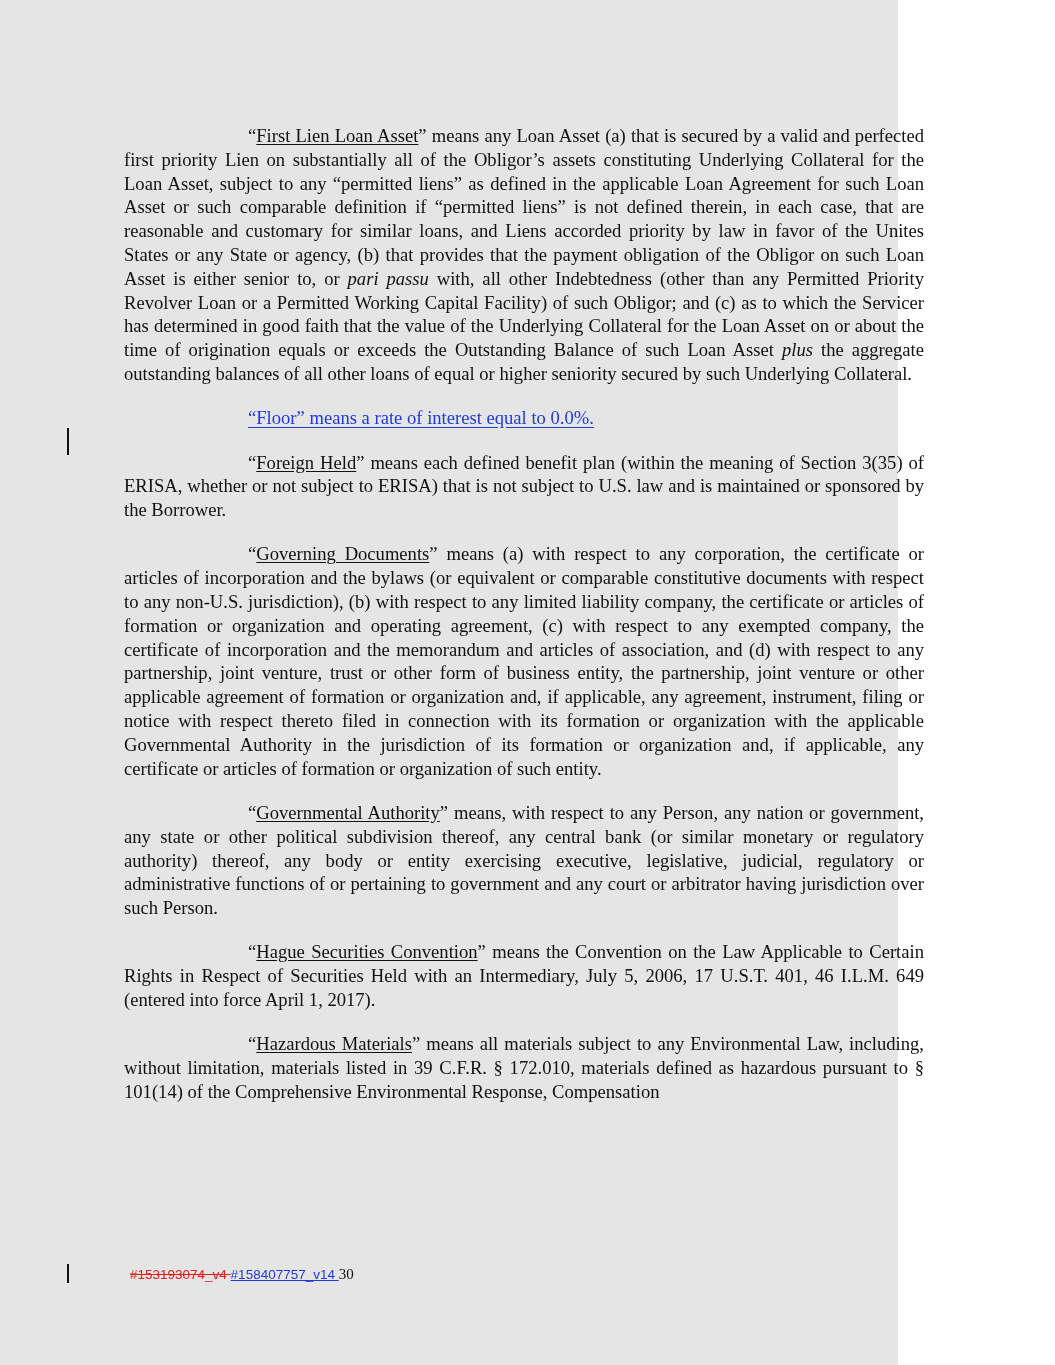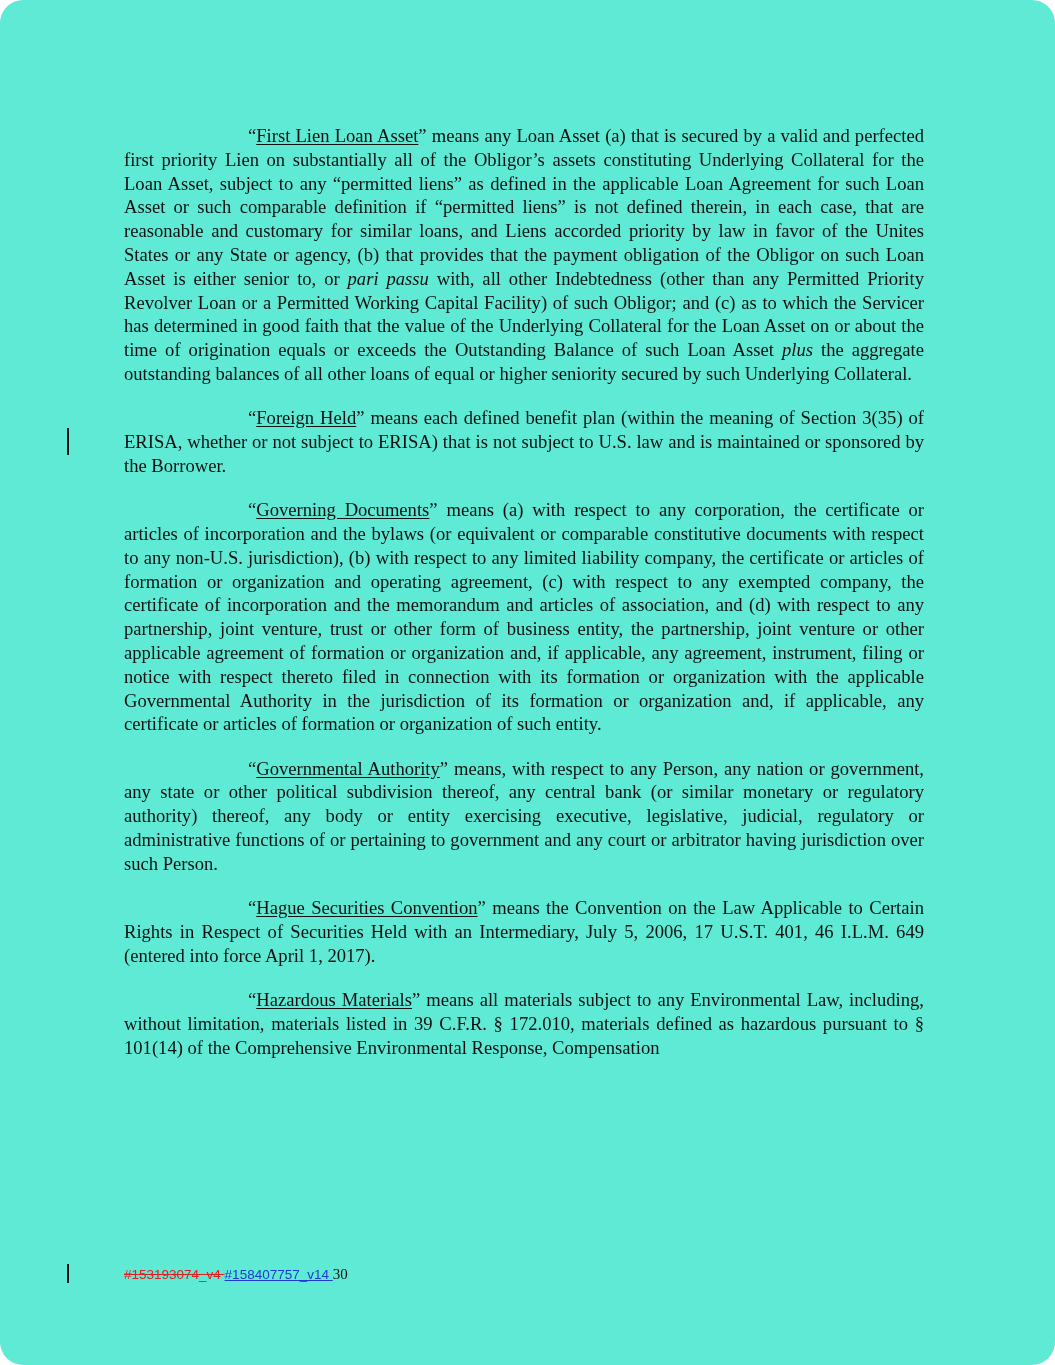--- a/index.html
+++ b/index.html
@@ -1,48 +1,49 @@
 <!DOCTYPE html>
 <html><head>
   <meta charset="utf-8">
   <style>
     html, body { margin: 0; padding: 0; background: #ffffff; }
     body { width: 1055px; height: 1365px; position: relative; overflow: hidden; }
     .page {
-      position: absolute; left: 0; top: 0; width: 1055px; height: 1365px; background: #5eead4;
-      font-family: "Liberation Serif", serif; color: #111; border-radius: 23px;
+      position: absolute; left: 0; top: 0; width: 898px; height: 1365px; background: #e5e5e5;
+      font-family: "Liberation Serif", serif; color: #111;
     }
     .body-text {
       position: absolute; left: 124px; width: 800px; top: 124px;
       font-size: 18.6px; line-height: 23.8px; text-align: justify;
     }
     .para { margin: 0 0 20.5px 0; text-indent: 124px; }
     .term { text-decoration: underline; text-underline-offset: 2px; }
     .ins { color: #1f3ad6; text-decoration: underline; text-underline-offset: 3px; }
     .change-bar { position: absolute; left: 67px; width: 2px; background: #111; }
     .footer {
       position: absolute; left: 124px; top: 1266px;
       font-family: "Liberation Sans", sans-serif; font-size: 13.5px; color: #111;
     }
-    .del { color: #e02020; text-decoration: line-through; }
+    .del { color: #e02020; text-decoration: line-through; margin-left: 6px; }
     .footer-ins { color: #1f3ad6; text-decoration: underline; }
     .pagenum { font-family: "Liberation Serif", serif; font-size: 15px; }
   </style>
 </head>
 <body>
 
 <div class="page">
 
   <div class="change-bar" style="top:428px;height:27px;"></div>
   <div class="change-bar" style="top:1264px;height:19px;"></div>
 
   <div class="body-text">
 
     <p class="para"><span>“</span><span class="term">First Lien Loan Asset</span><span>”</span><span> means any Loan Asset (a) that is secured by a valid and perfected first priority Lien on substantially all of the Obligor’s assets constituting Underlying Collateral for the Loan Asset, subject to any “permitted liens” as defined in the applicable Loan Agreement for such Loan Asset or such comparable definition if “permitted liens” is not defined therein, in each case, that are reasonable and customary for similar loans, and Liens accorded priority by law in favor of the Unites States or any State or agency, (b) that provides that the payment obligation of the Obligor on such Loan Asset is either senior to, or </span><em>pari passu</em><span> with, all other Indebtedness (other than any Permitted Priority Revolver Loan or a Permitted Working Capital Facility) of such Obligor; and (c) as to which the Servicer has determined in good faith that the value of the Underlying Collateral for the Loan Asset on or about the time of origination equals or exceeds the Outstanding Balance of such Loan Asset </span><em>plus</em><span> the aggregate outstanding balances of all other loans of equal or higher seniority secured by such Underlying Collateral.</span></p>
 
+    <p class="para"><span class="ins">“Floor” means a rate of interest equal to 0.0%.</span></p>
 
     <p class="para"><span>“</span><span class="term">Foreign Held</span><span>”</span><span> means each defined benefit plan (within the meaning of Section 3(35) of ERISA, whether or not subject to ERISA) that is not subject to U.S. law and is maintained or sponsored by the Borrower.</span></p>
 
 
     <p class="para"><span>“</span><span class="term">Governing Documents</span><span>”</span><span> means (a) with respect to any corporation, the certificate or articles of incorporation and the bylaws (or equivalent or comparable constitutive documents with respect to any non-U.S. jurisdiction), (b) with respect to any limited liability company, the certificate or articles of formation or organization and operating agreement, (c) with respect to any exempted company, the certificate of incorporation and the memorandum and articles of association, and (d) with respect to any partnership, joint venture, trust or other form of business entity, the partnership, joint venture or other applicable agreement of formation or organization and, if applicable, any agreement, instrument, filing or notice with respect thereto filed in connection with its formation or organization with the applicable Governmental Authority in the jurisdiction of its formation or organization and, if applicable, any certificate or articles of formation or organization of such entity.</span></p>
 
     <p class="para"><span>“</span><span class="term">Governmental Authority</span><span>”</span><span> means, with respect to any Person, any nation or government, any state or other political subdivision thereof, any central bank (or similar monetary or regulatory authority) thereof, any body or entity exercising executive, legislative, judicial, regulatory or administrative functions of or pertaining to government and any court or arbitrator having jurisdiction over such Person.</span></p>
 
     <p class="para"><span>“</span><span class="term">Hague Securities Convention</span><span>”</span><span> means the Convention on the Law Applicable to Certain Rights in Respect of Securities Held with an Intermediary, July 5, 2006, 17 U.S.T. 401, 46 I.L.M. 649 (entered into force April 1, 2017).</span></p>
 

